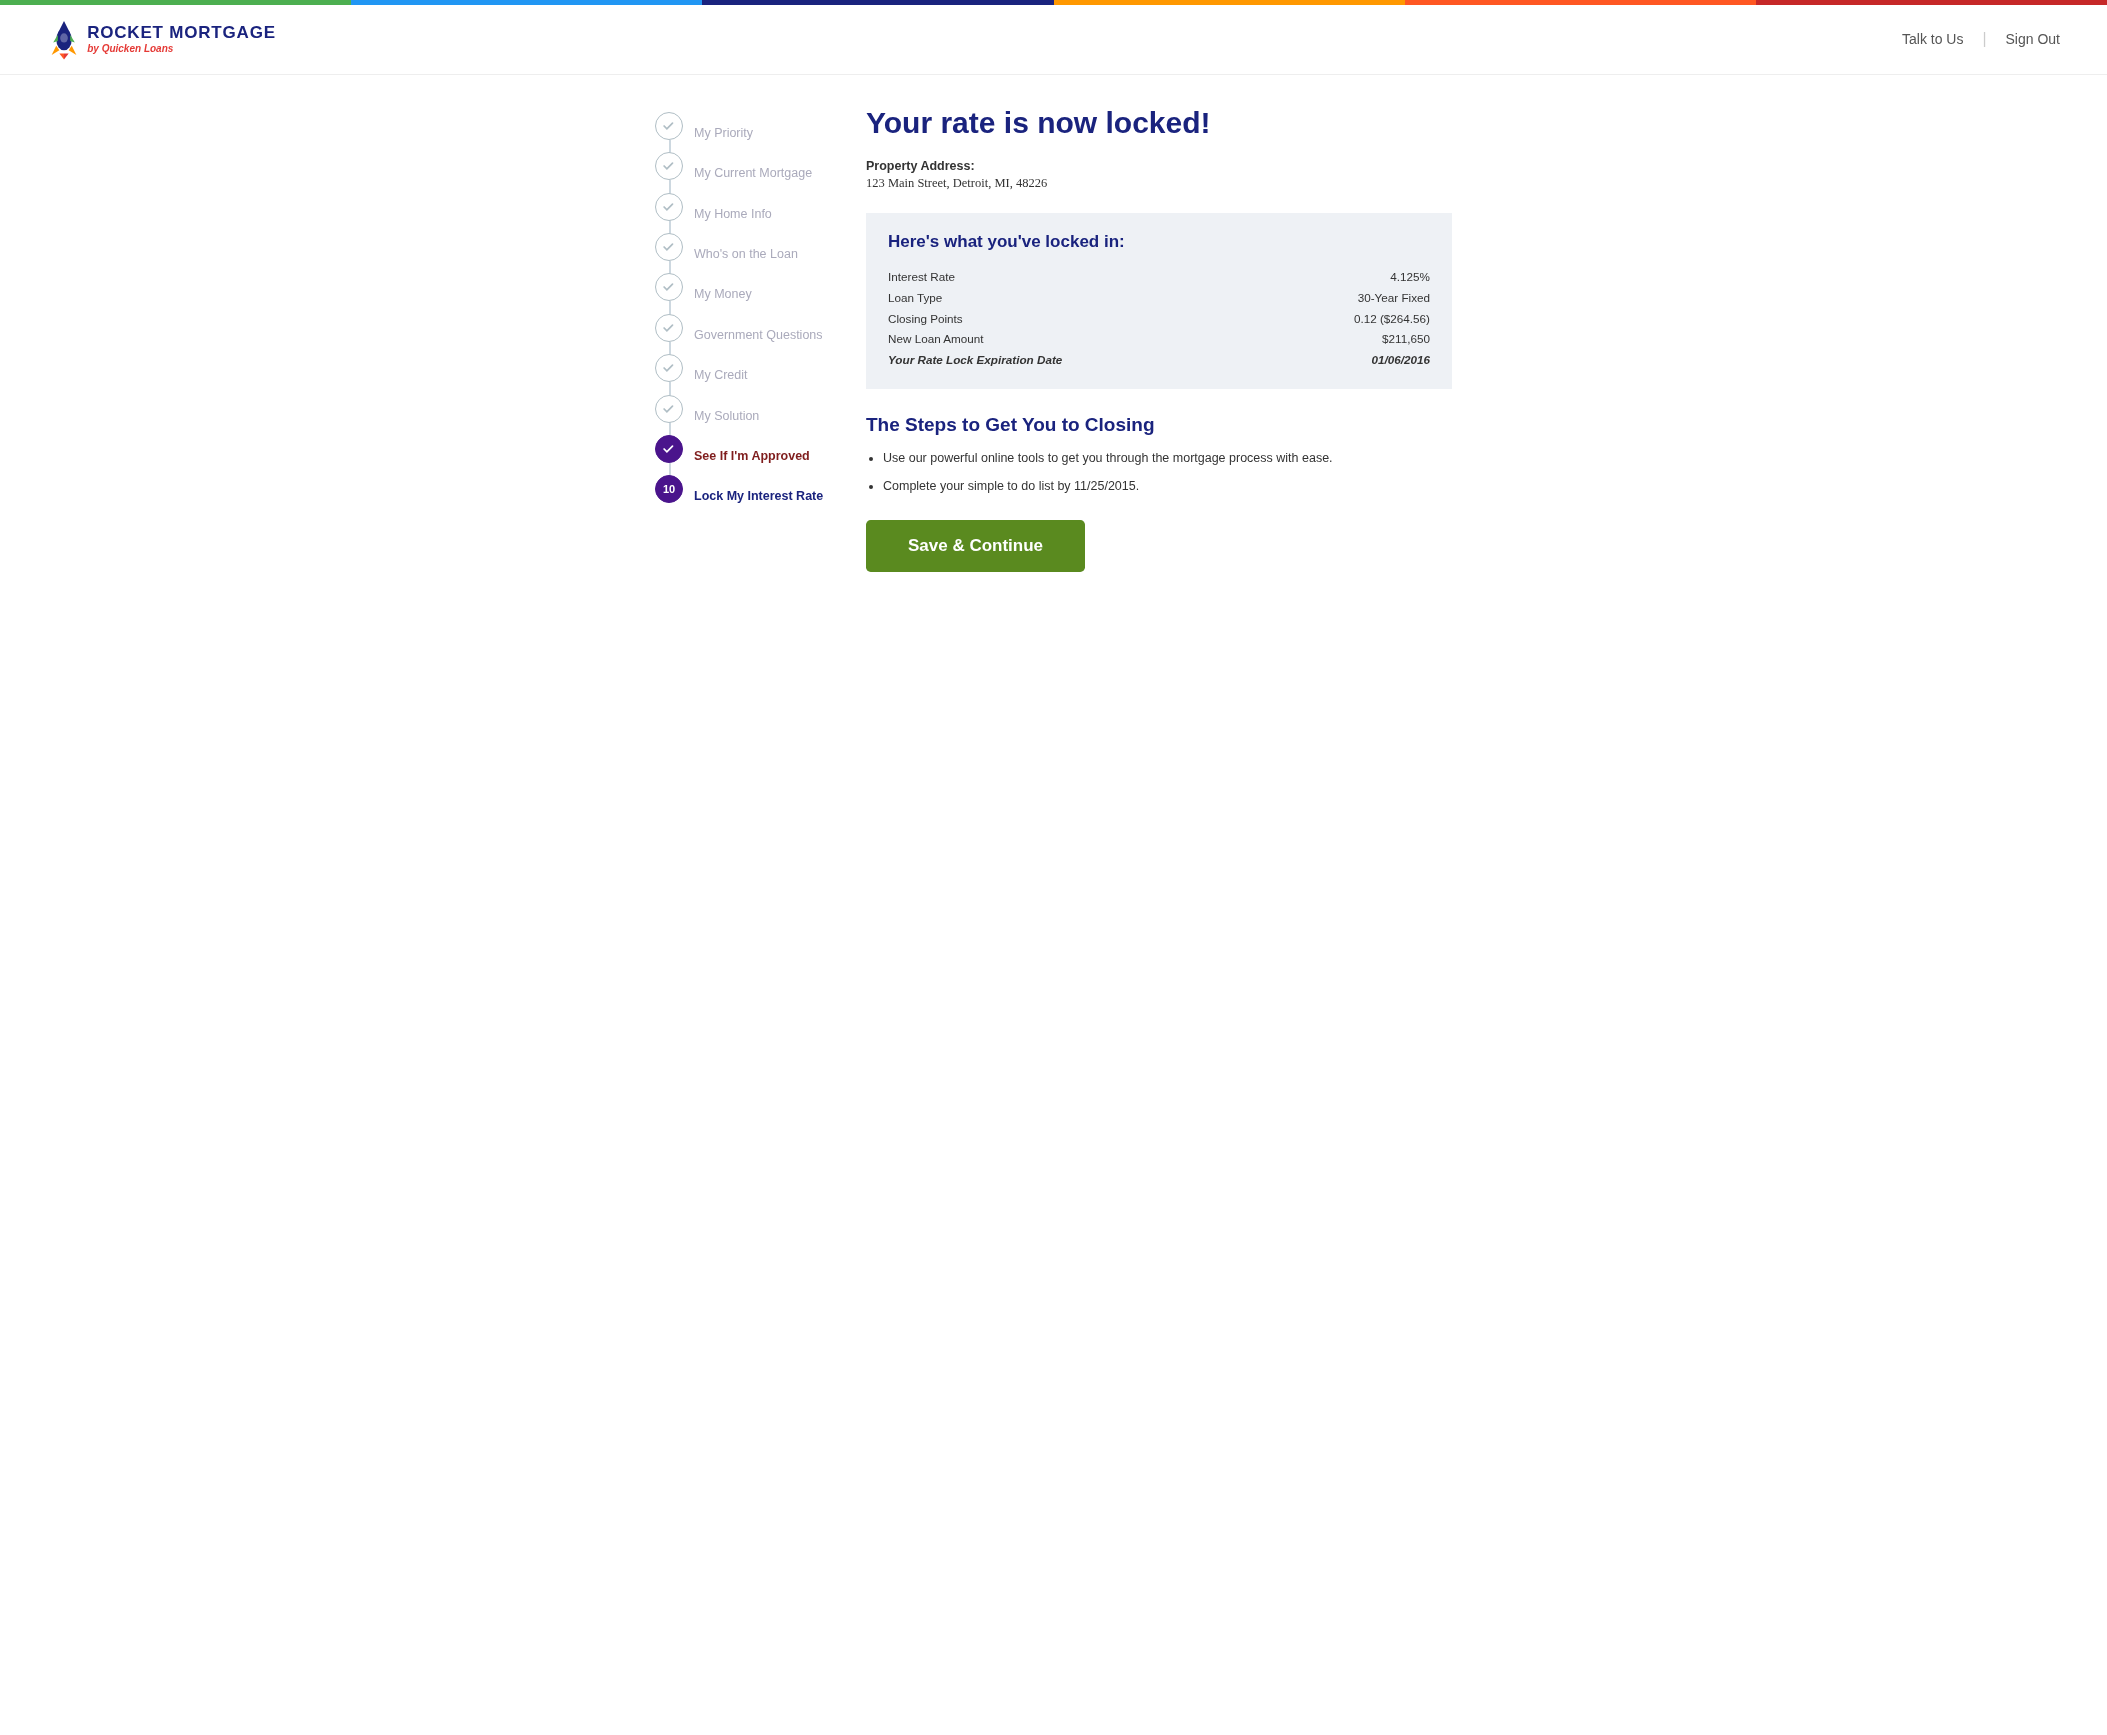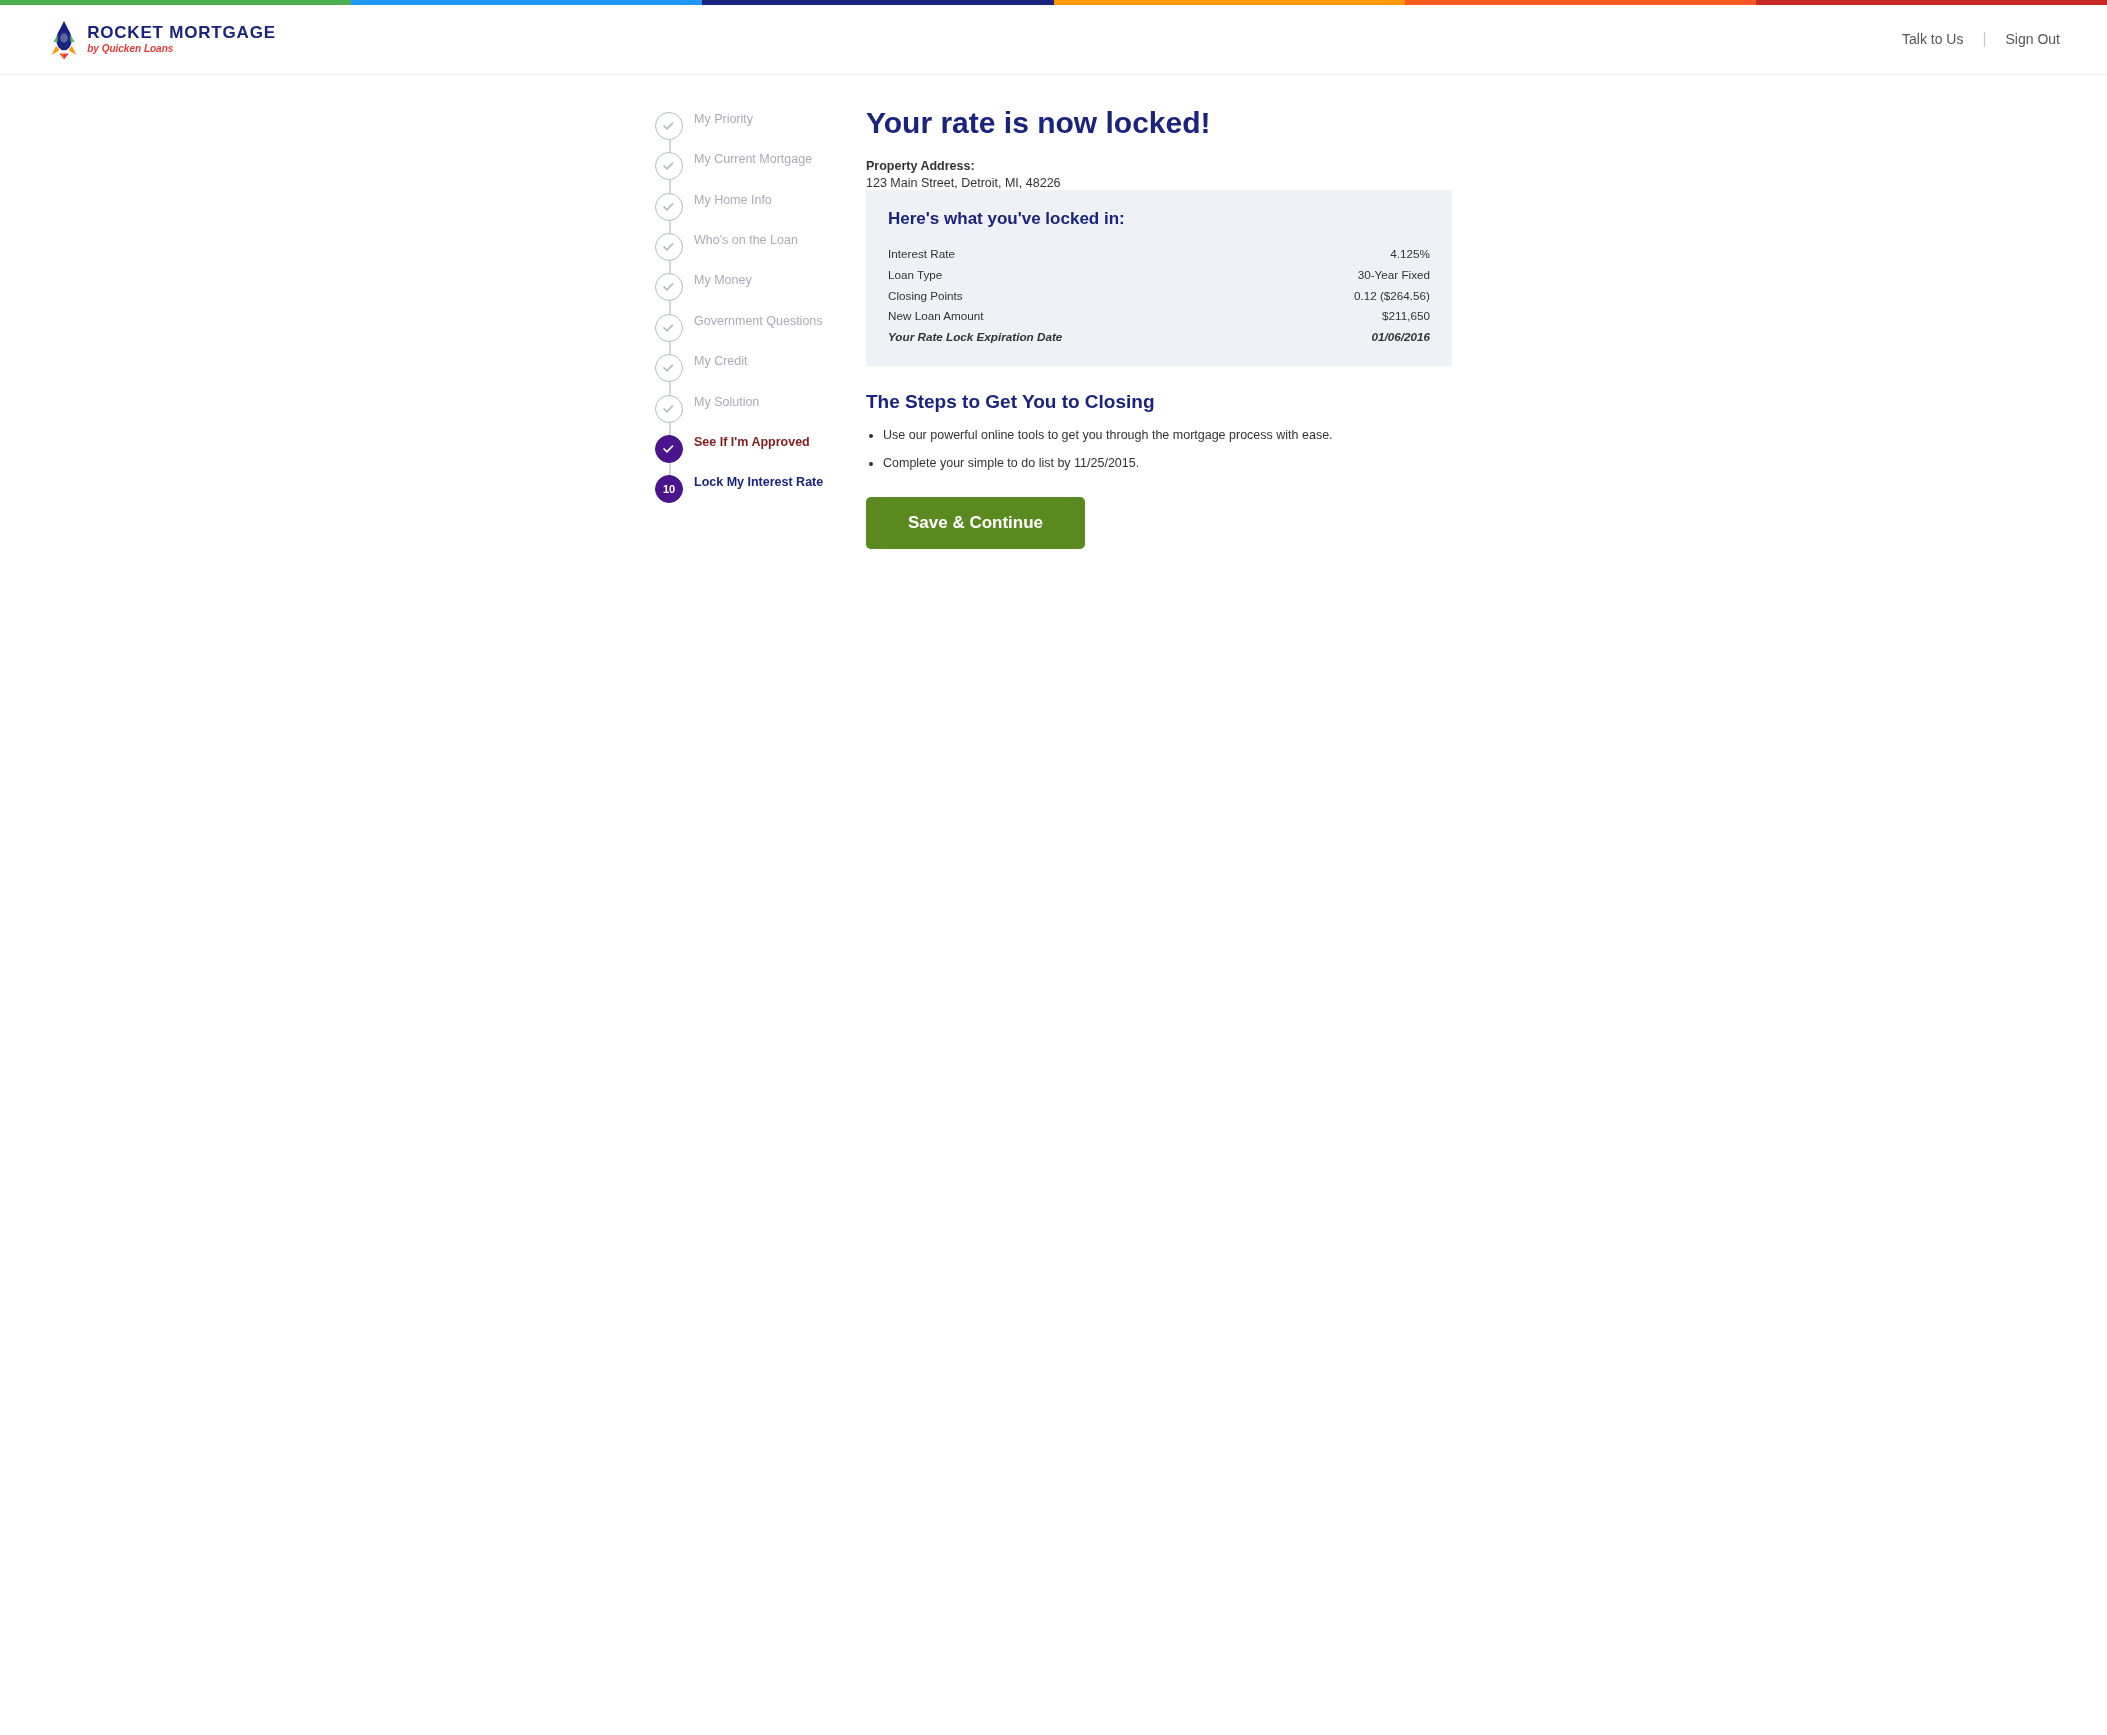--- a/index.html
+++ b/index.html
@@ -93,21 +93,21 @@
     
     .sidebar {
       width: 172px;
       flex-shrink: 0;
       display: flex;
       flex-direction: column;
       gap: 0;
     }
     .sidebar-item {
       display: flex;
-      align-items: flex-start;
+      align-items: flex-end;
       gap: 11px;
       padding: 6.2px 0;
       position: relative;
     }
     .sidebar-item:not(:last-child)::after {
       content: '';
       position: absolute;
       left: 14px;
       top: 34px;
       width: 1.6px;
@@ -171,20 +171,22 @@
     }
     .property-label {
       font-size: 12.5px;
       font-weight: bold;
       color: #333;
       margin-bottom: 3px;
     }
     .property-address {
       font-size: 12.5px;
       color: #333;
+      margin-bottom: 22px;
+      font-family: Liberation Serif, serif;
     }
 
     
     .locked-box {
       background: #eef1f5;
       border-radius: 0;
       padding: 19px 22px;
       margin-bottom: 25px;
     }
     .locked-box-title {

